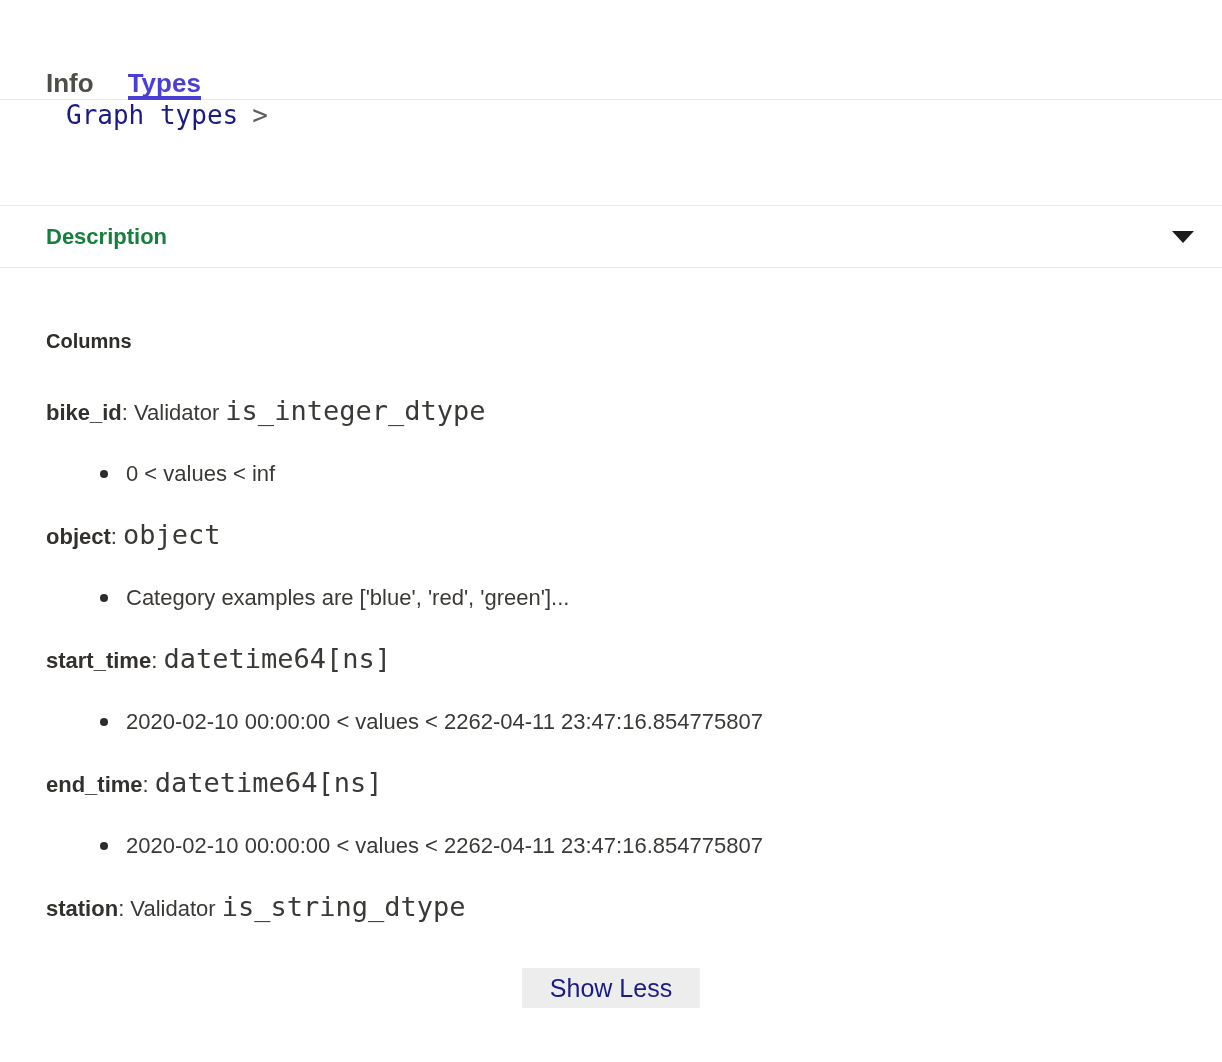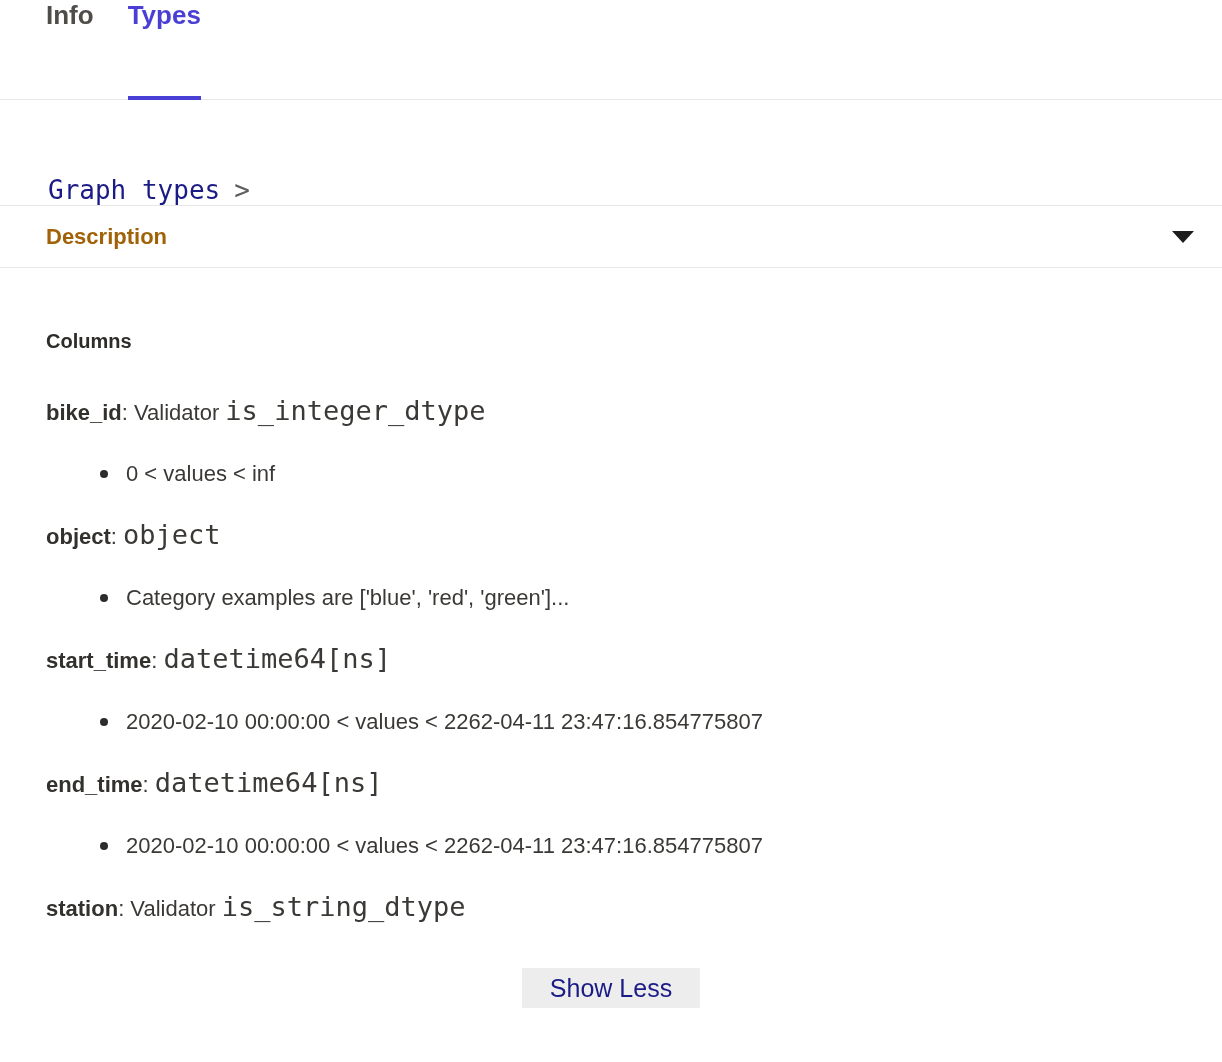--- a/index.html
+++ b/index.html
@@ -17,57 +17,57 @@
     border-bottom: 1px solid #e7e7e7;
     display: flex;
     align-items: center;
     padding-left: 46px;
     gap: 34px;
   }
   .tab {
     position: relative;
     height: 100%;
     display: flex;
-    align-items: flex-start;
+    align-items: flex-end;
     font-size: 26px;
     font-weight: 700;
     cursor: pointer;
     color: #4f4d48;
   }
   .tab.active { color: #4a3fd4; }
   .tab.active .tab-underline {
     position: absolute;
     left: 0; right: 0; bottom: -1px;
     height: 4px;
     background: #4a3fd4;
   }
   
   .breadcrumb {
     height: 105px;
     border-bottom: 1px solid #e7e7e7;
     display: flex;
-    align-items: flex-end;
-    padding-left: 48px;
+    align-items: flex-start;
+    padding-left: 66px;
     font-family: "DejaVu Sans Mono", "Liberation Mono", monospace;
     font-size: 26px;
   }
   .crumb-link { color: #1b1b86; cursor: pointer; }
   .crumb-sep { color: #5e5e5e; margin: 0 12px 0 14px; }
   .crumb-current { color: #4a4844; }
   
   .desc-row {
     height: 61px;
     border-bottom: 1px solid #e7e7e7;
     display: flex;
     align-items: center;
     justify-content: space-between;
     padding: 0 28px 0 46px;
     cursor: pointer;
   }
-  .desc-label { font-size: 22px; font-weight: 700; color: #a16207; }
+  .desc-label { font-size: 22px; font-weight: 700; color: #15803d; }
   .caret-down {
     width: 0; height: 0;
     border-left: 11px solid transparent;
     border-right: 11px solid transparent;
     border-top: 12px solid #1c1c1c;
   }
   
   .content { padding: 62px 46px 0 46px; }
   .columns-heading {
     font-size: 20px;

